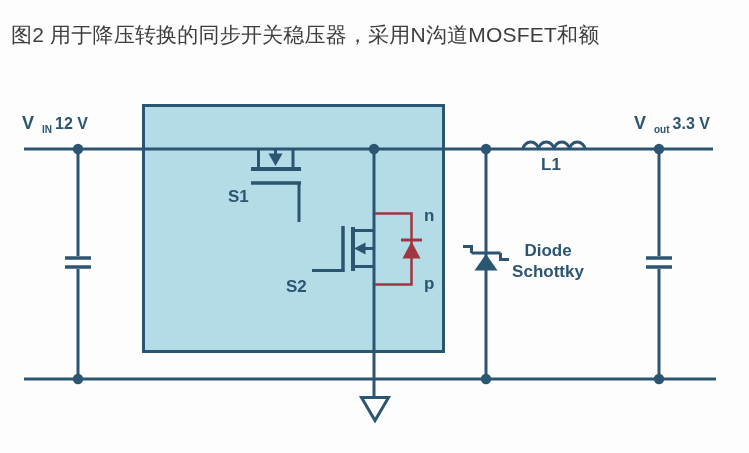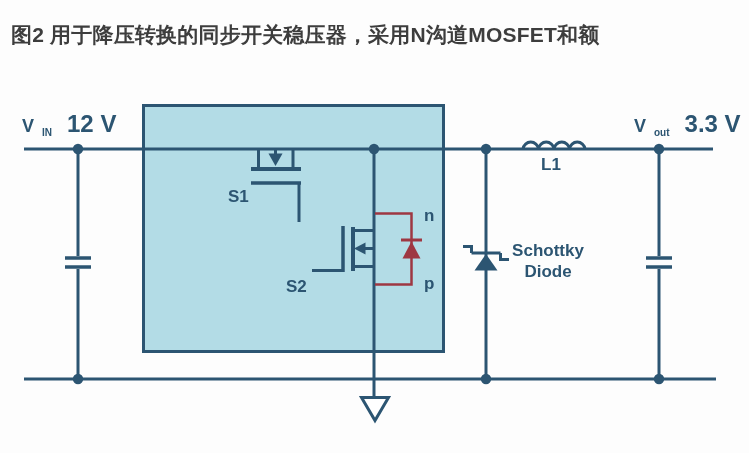--- a/index.html
+++ b/index.html
@@ -10,40 +10,40 @@
     --bg:#fdfdfd;
   }
   *{box-sizing:border-box;}
   body{margin:0;background:#ffffff;}
   .stage{
     position:relative;width:749px;height:453px;background:var(--bg);
     font-family:"Liberation Sans","DejaVu Sans",sans-serif;overflow:hidden;
   }
   .caption{
     position:absolute;left:11px;top:19px;width:732px;
-    font-size:21px;line-height:31px;font-weight:bold;
+    font-size:21px;line-height:31px;font-weight:normal;
     color:var(--captext);letter-spacing:0.2px;
   }
   svg.schem{position:absolute;left:0;top:0;}
   .w{stroke:var(--wire);stroke-width:3;fill:none;}
   .w35{stroke:var(--wire);stroke-width:3.5;fill:none;}
   .w4{stroke:var(--wire);stroke-width:4;fill:none;}
   .fb{fill:var(--wire);stroke:none;}
   .r{stroke:var(--red);stroke-width:2.5;fill:none;}
   .r3{stroke:var(--red);stroke-width:3;fill:none;}
   .fr{fill:var(--red);stroke:none;}
   .gnd{fill:#ffffff;stroke:var(--wire);stroke-width:3;}
   .chip{fill:var(--chipfill);stroke:var(--wire);stroke-width:3;}
   .label{
     position:absolute;color:var(--wire);font-weight:bold;
     font-size:17px;line-height:19px;white-space:nowrap;
   }
   .label .main{font-size:18px;}
   .label .subscript{font-size:10px;position:relative;top:4px;margin-left:8px;}
-  .label .val{margin-left:15px;font-size:24px;}
+  .label .val{margin-left:3px;font-size:16px;}
   .schottky-label{text-align:center;white-space:normal;width:92px;line-height:21px;}
 </style>
 </head>
 <body>
 
 <div class="stage">
 
   <svg class="schem" width="749" height="453" viewBox="0 0 749 453">
 
     <rect class="chip" x="143.5" y="105.5" width="300" height="246"></rect>
@@ -124,21 +124,21 @@
 
   <div class="label" style="left:286px;top:277px;">S2</div>
 
   <div class="label" style="left:424px;top:206px;">n</div>
 
   <div class="label" style="left:424px;top:274px;">p</div>
 
   <div class="label" style="left:541px;top:155px;">L1</div>
 
   <div class="label schottky-label" style="left:502px;top:240px;">
+    <div>Diode</div>
     <div>Schottky</div>
-    <div>Diode</div>
   </div>
 
   <div class="label" style="left:634px;top:114px;text-align:center;">
     <span class="main">V</span><span class="subscript">out</span><span class="val">3.3 V</span>
   </div>
 
 </div>
 
 </body></html>

